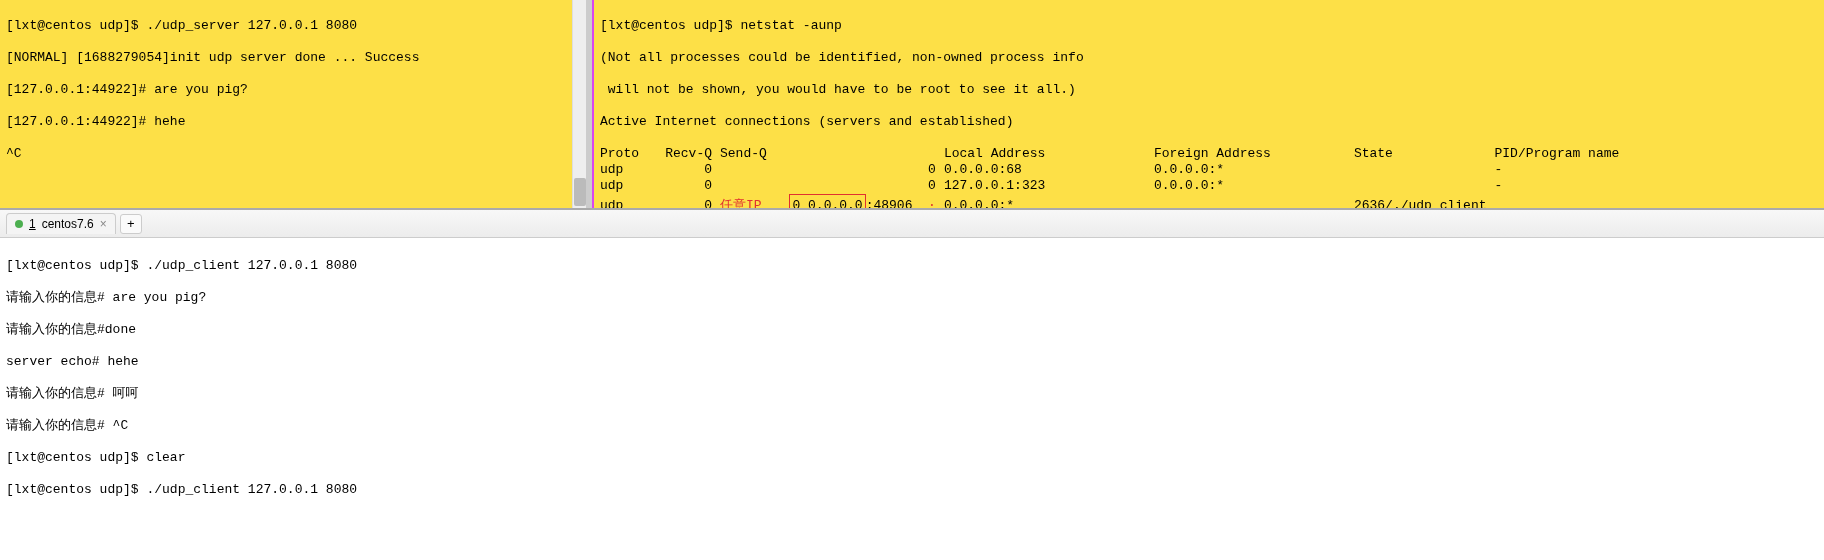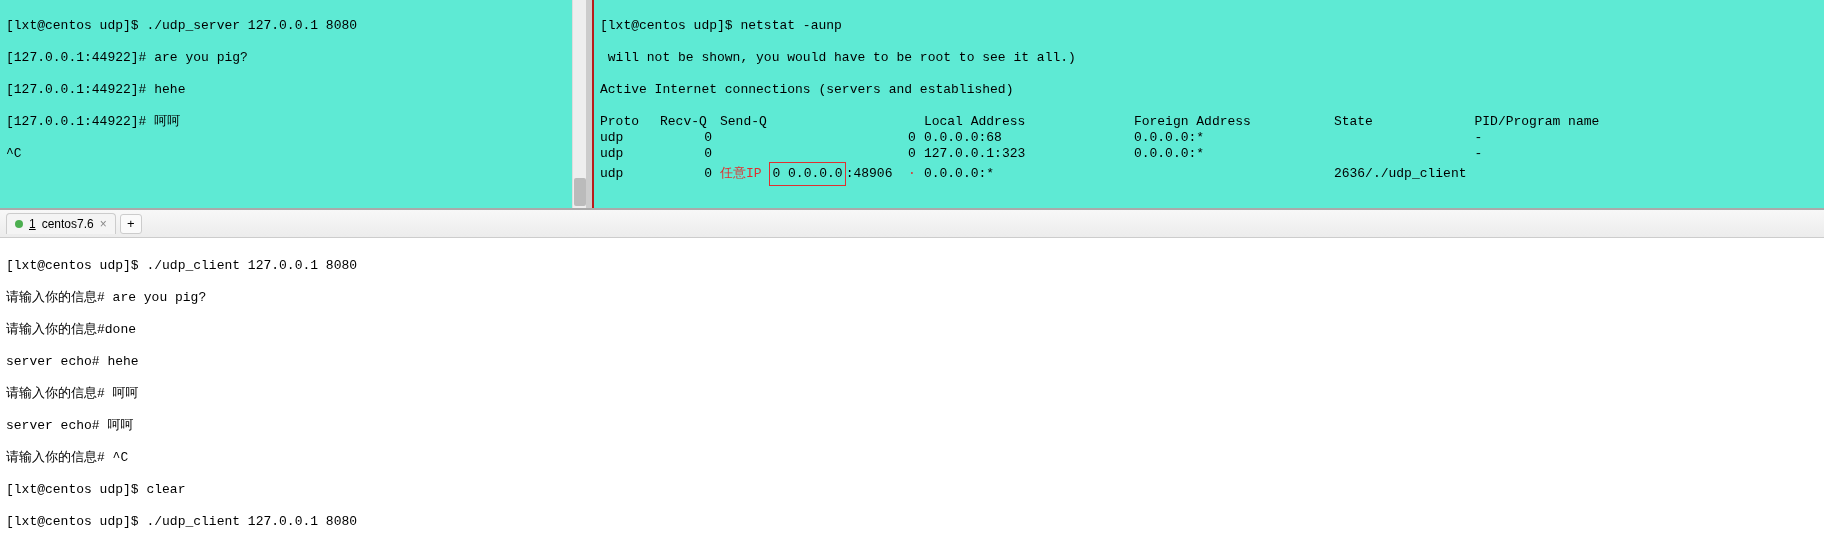--- a/index.html
+++ b/index.html
@@ -13,33 +13,33 @@
     height: 560px;
     overflow: hidden;
   }
   .top-panes {
     display: flex;
     height: 210px;
     border-bottom: 2px solid #aaa;
   }
   .pane {
     overflow: auto;
-    background: #5eead4;
+    background: #fde047;
     padding: 2px 6px;
     line-height: 16px;
     white-space: pre;
   }
   .pane-left {
     width: 592px;
     border-right: 6px solid #ccc;
     position: relative;
   }
   .pane-right {
     flex: 1;
-    border-left: 2px solid #b91c1c;
+    border-left: 2px solid #d946ef;
     position: relative;
   }
   .scrollbar-v {
     position: absolute;
     right: 0;
     top: 0;
     width: 14px;
     height: 100%;
     background: #eee;
     border-left: 1px solid #ddd;
@@ -95,20 +95,21 @@
     padding: 4px 6px;
     line-height: 16px;
     white-space: pre;
     background: #fff;
   }
   .red-box {
     border: 1.5px solid #e03030;
     padding: 4px 2px;
     display: inline-block;
     line-height: 14px;
+    margin-left: 20px;
   }
   .red-text {
     color: #e03030;
   }
   table.net {
     border-collapse: collapse;
     font-family: inherit;
     font-size: inherit;
   }
   table.net td {
@@ -116,40 +117,41 @@
     white-space: pre;
   }
 </style>
 </head>
 <body>
 
 <div class="top-panes">
 
   <div class="pane pane-left">
 <div>[lxt@centos udp]$ ./udp_server 127.0.0.1 8080</div>
+<div>[NORMAL] [1688279054]init udp server done ... Success</div>
 <div>[127.0.0.1:44922]# are you pig?</div>
 <div>[127.0.0.1:44922]# hehe</div>
-<div>[127.0.0.1:44922]# 呵呵</div>
 <div>^C</div>
 
 
 
 
 
     <div class="scrollbar-v"></div>
   </div>
 
   <div class="pane pane-right">
 <div>[lxt@centos udp]$ netstat -aunp</div>
+<div>(Not all processes could be identified, non-owned process info</div>
 <div> will not be shown, you would have to be root to see it all.)</div>
 <div>Active Internet connections (servers and established)</div>
 <table class="net">
 <tbody><tr>
   <td style="width:60px">Proto</td>
-  <td style="width:60px;text-align:left">Recv-Q</td>
+  <td style="width:60px;text-align:right">Recv-Q</td>
   <td style="width:65px;text-align:left">Send-Q</td>
   <td style="width:210px">Local Address</td>
   <td style="width:200px">Foreign Address</td>
   <td style="width:110px">State</td>
   <td>PID/Program name</td>
 </tr>
 <tr>
   <td>udp</td>
   <td style="text-align:right">0</td>
   <td style="text-align:right">0</td>
@@ -194,20 +196,19 @@
     <span>+</span>
   </div>
 </div>
 
 <div class="bottom-pane">
 <div>[lxt@centos udp]$ ./udp_client 127.0.0.1 8080</div>
 <div>请输入你的信息# are you pig?</div>
 <div>请输入你的信息#done</div>
 <div>server echo# hehe</div>
 <div>请输入你的信息# 呵呵</div>
-<div>server echo# 呵呵</div>
 <div>请输入你的信息# ^C</div>
 <div>[lxt@centos udp]$ clear</div>
 <div>[lxt@centos udp]$ ./udp_client 127.0.0.1 8080</div>
 
 
 
 </div>
 
 </body></html>

